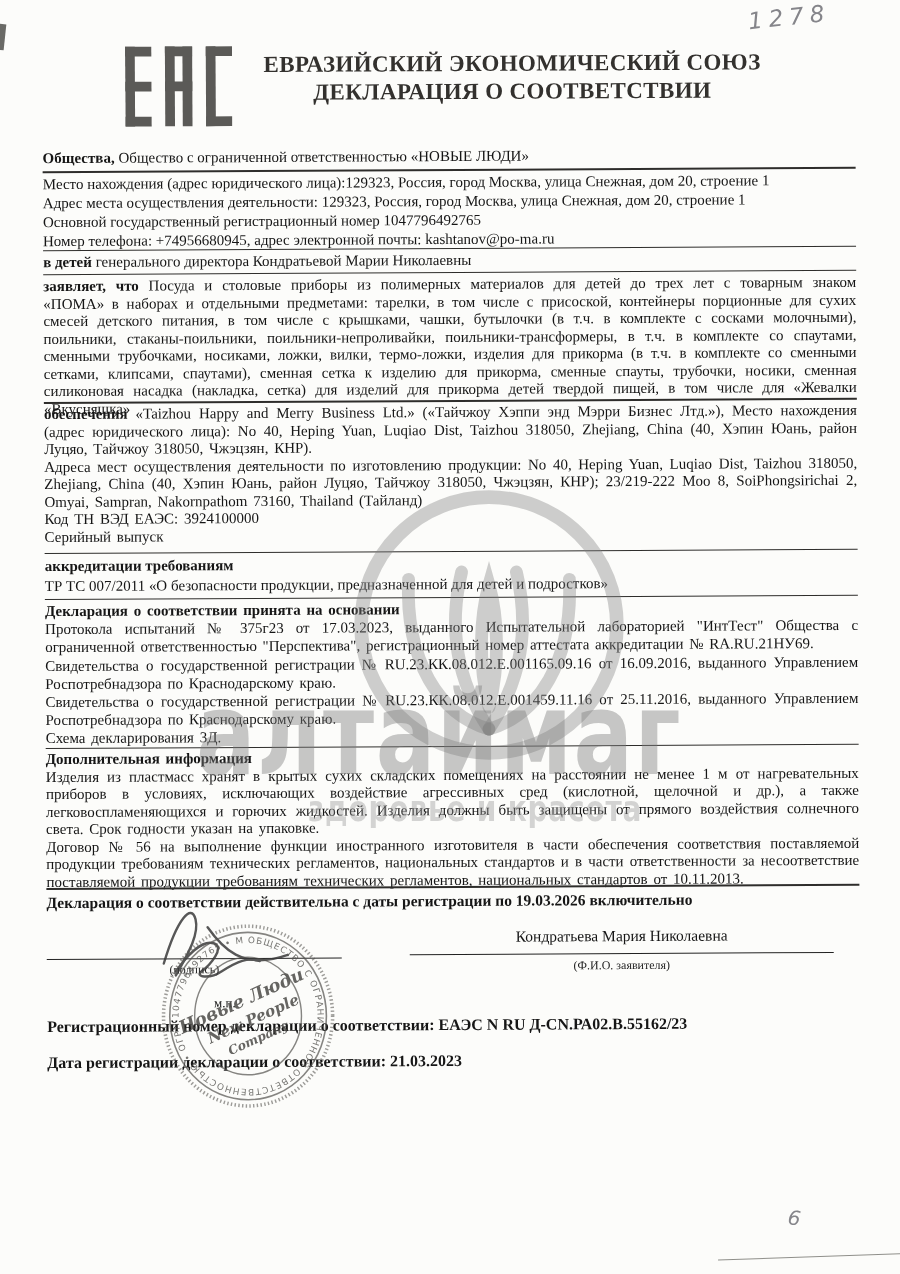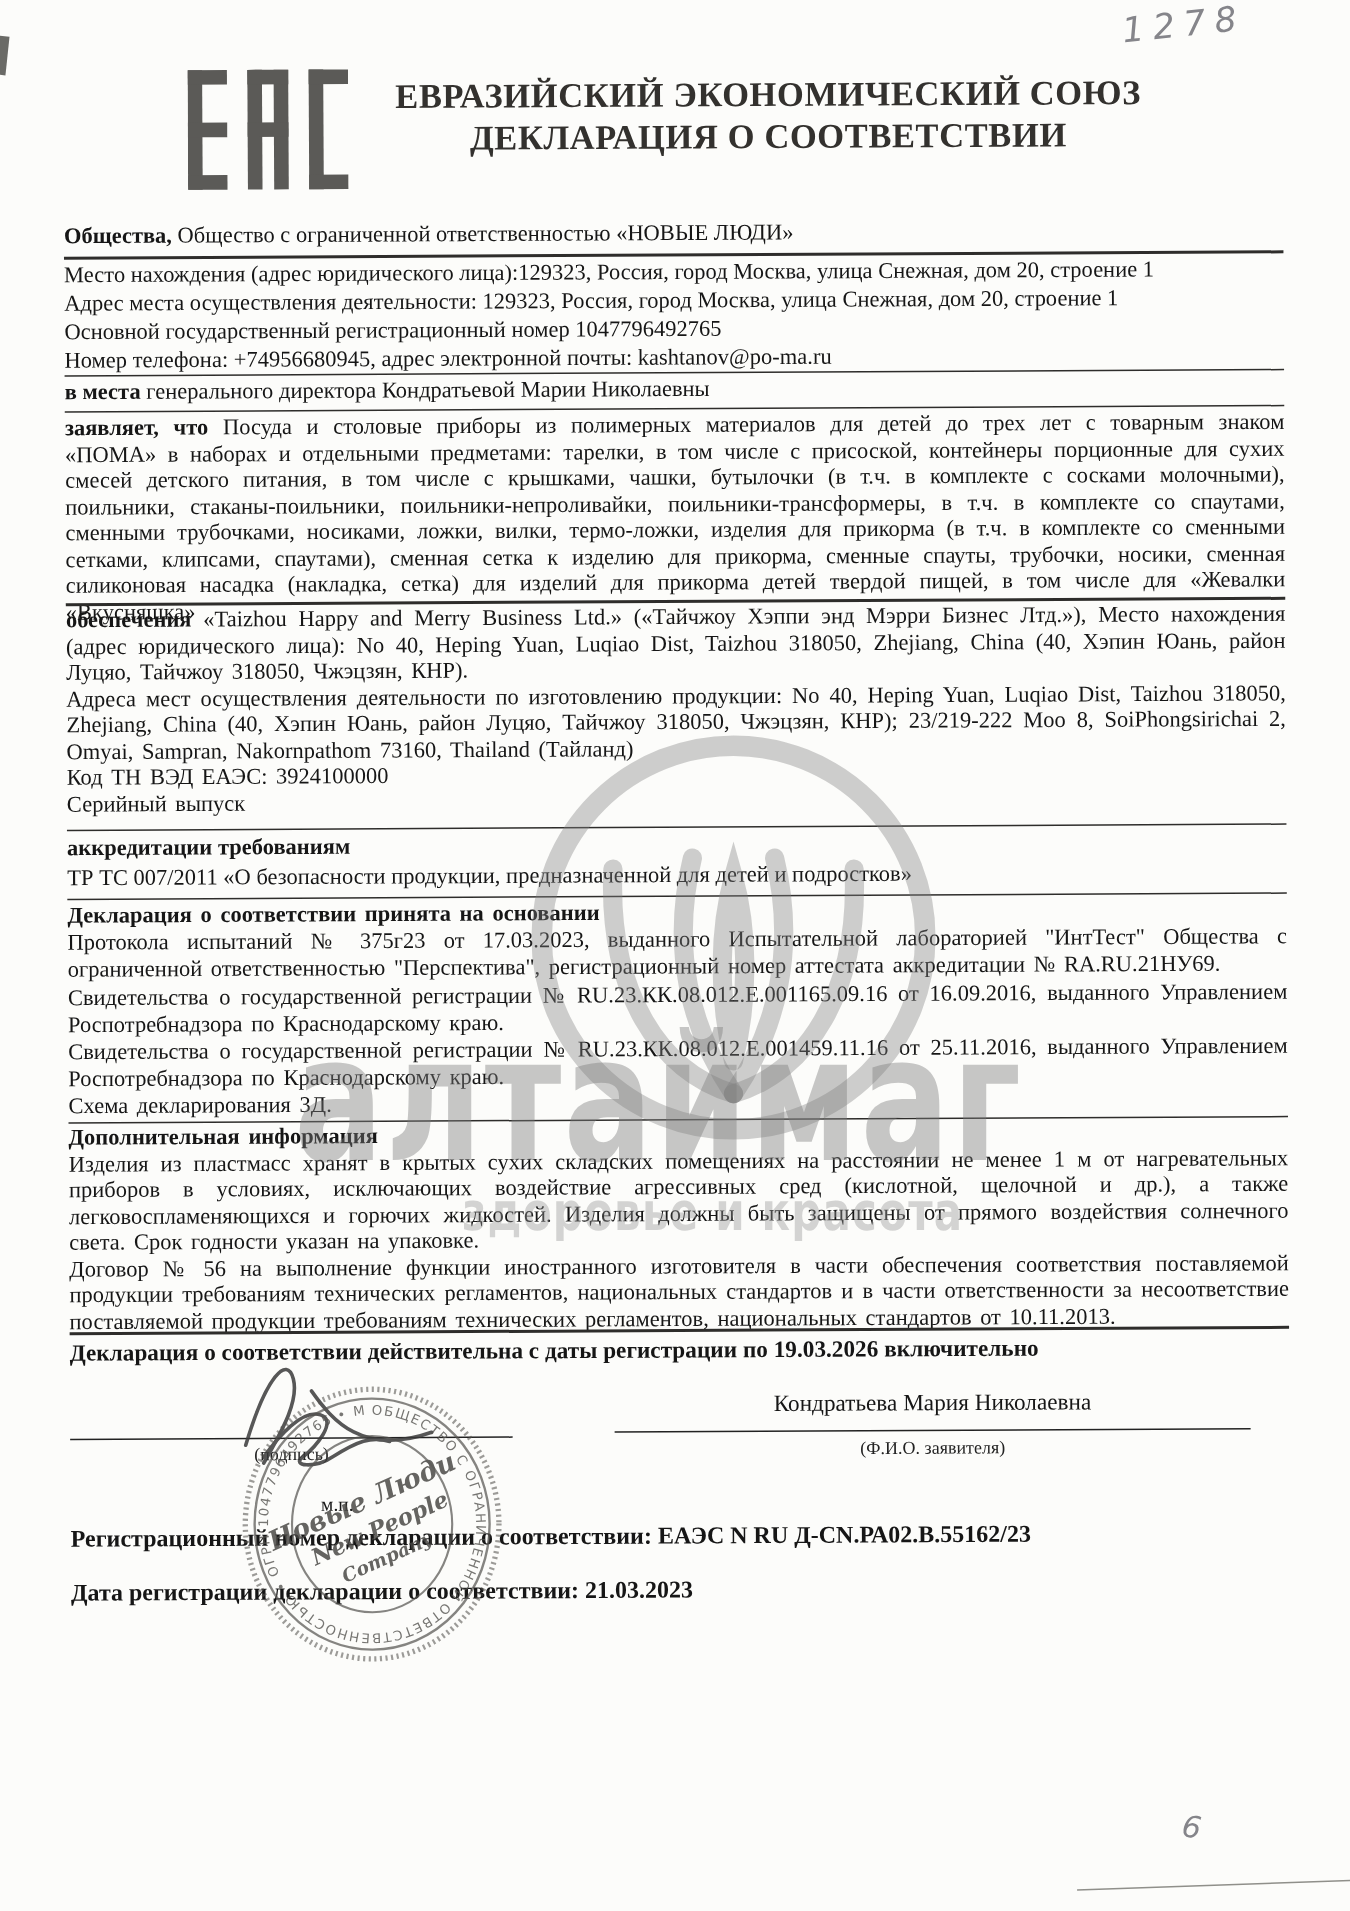--- a/index.html
+++ b/index.html
@@ -88,21 +88,21 @@
     <div class="hr" style="top:169px;"></div>
 
     <div class="sec lh19" style="top:173px;">
       <p>Место нахождения (адрес юридического лица):129323, Россия, город Москва, улица Снежная, дом 20, строение 1</p>
       <p>Адрес места осуществления деятельности: 129323, Россия, город Москва, улица Снежная, дом 20, строение 1</p>
       <p>Основной государственный регистрационный номер 1047796492765</p>
       <p>Номер телефона: +74956680945, адрес электронной почты: kashtanov@po-ma.ru</p>
     </div>
     <div class="hr thin" style="top:248px;"></div>
     <div class="sec" style="top:251px;">
-      <p style="line-height:19px;"><b>в места</b> <span>генерального директора Кондратьевой Марии Николаевны</span></p>
+      <p style="line-height:19px;"><b>в детей</b> <span>генерального директора Кондратьевой Марии Николаевны</span></p>
     </div>
     <div class="hr thin" style="top:272px;"></div>
 
     <div class="sec lh175 just" style="top:276px;">
       <p><b>заявляет, что</b> <span>Посуда и столовые приборы из полимерных материалов для детей до трех лет с товарным знаком «ПОМА» в наборах и отдельными предметами: тарелки, в том числе с присоской, контейнеры порционные для сухих смесей детского питания, в том числе с крышками, чашки, бутылочки (в т.ч. в комплекте с сосками молочными), поильники, стаканы-поильники, поильники-непроливайки, поильники-трансформеры, в т.ч. в комплекте со спаутами, сменными трубочками, носиками, ложки, вилки, термо-ложки, изделия для прикорма (в т.ч. в комплекте со сменными сетками, клипсами, спаутами), сменная сетка к изделию для прикорма, сменные спауты, трубочки, носики, сменная силиконовая насадка (накладка, сетка) для изделий для прикорма детей твердой пищей, в том числе для «Жевалки «Вкусняшка»</span></p>
     </div>
     <div class="hr" style="top:400px;"></div>
 
     <div class="sec lh175 just" style="top:404px;">
       <p><b>обеспечения</b> <span>«Taizhou Happy and Merry Business Ltd.» («Тайчжоу Хэппи энд Мэрри Бизнес Лтд.»), Место нахождения (адрес юридического лица): No 40, Heping Yuan, Luqiao Dist, Taizhou 318050, Zhejiang, China (40, Хэпин Юань, район Луцяо, Тайчжоу 318050, Чжэцзян, КНР).</span></p>

